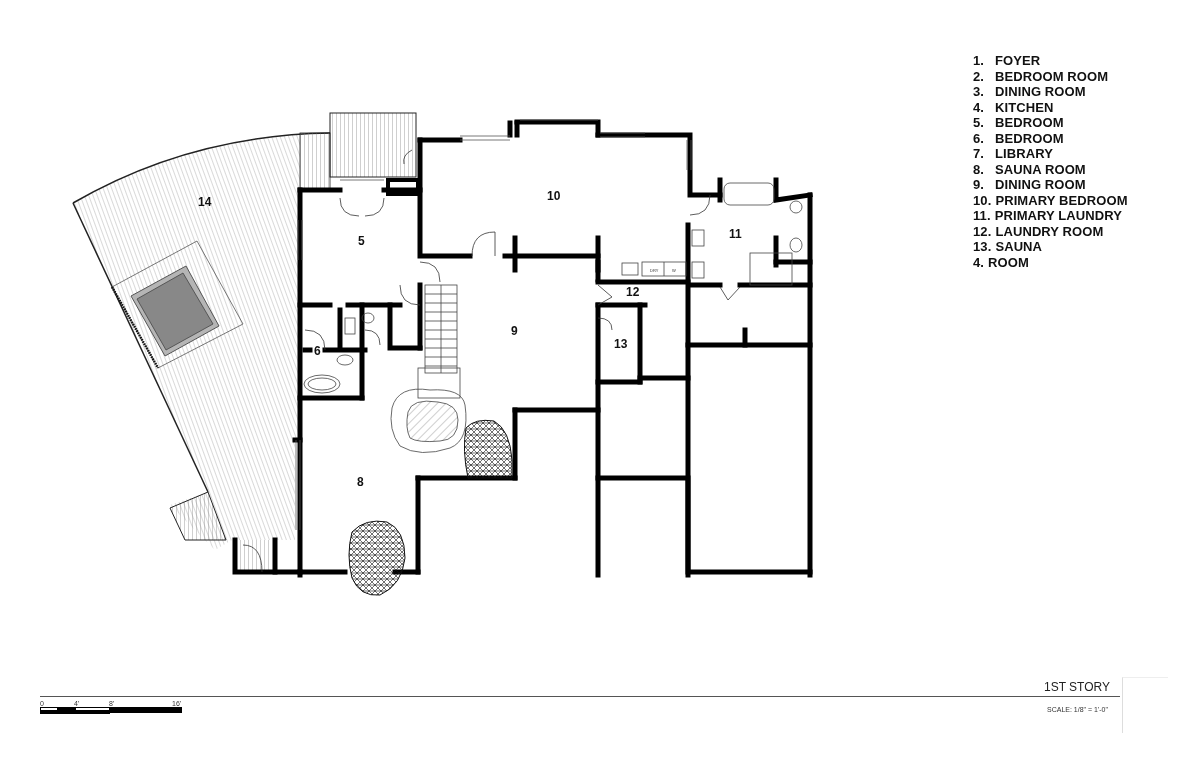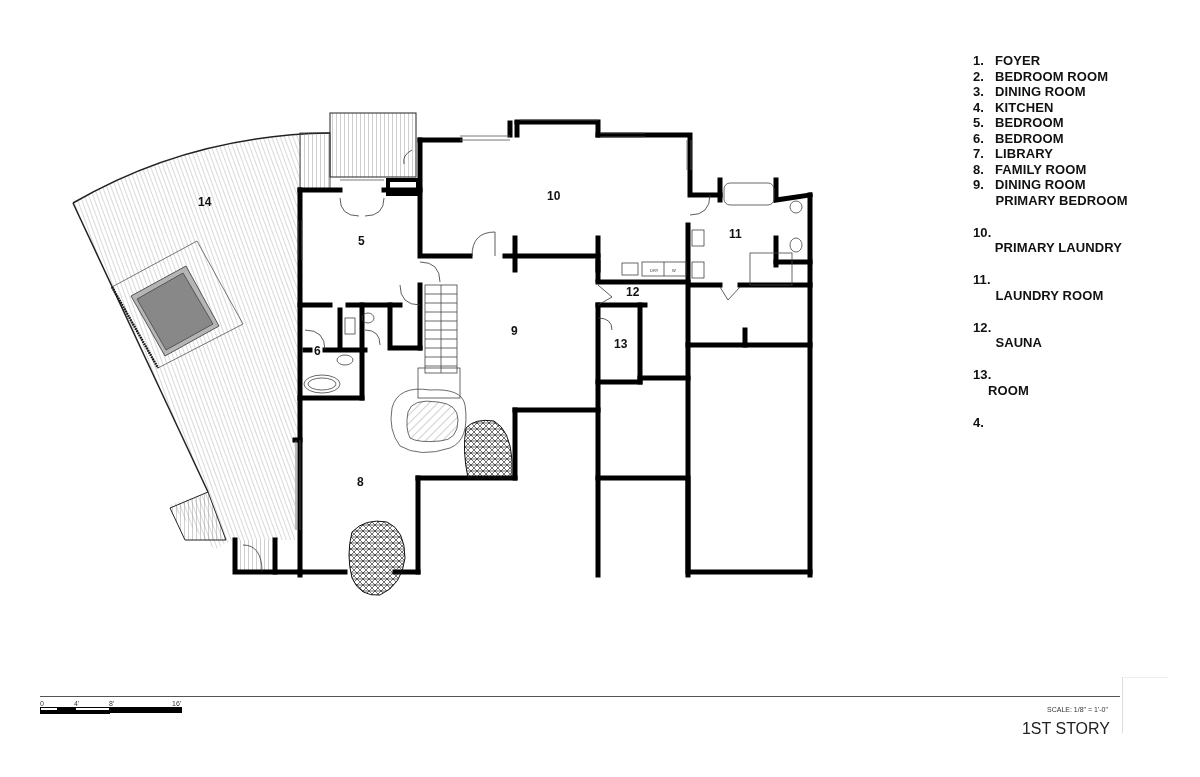--- a/index.html
+++ b/index.html
@@ -3,23 +3,23 @@
 <meta charset="utf-8">
 <style>
   html, body { margin: 0; padding: 0; background: #ffffff; }
   body { width: 1200px; height: 777px; position: relative; overflow: hidden;
          font-family: "Liberation Sans", "DejaVu Sans", sans-serif; color: #111; }
   .plan { position: absolute; left: 0; top: 0; width: 1200px; height: 777px; }
   .room-num { font-family: "Liberation Sans", sans-serif; font-weight: bold; font-size: 12px; fill: #111; }
   .legend { position: absolute; left: 973px; top: 53px; font-weight: bold; font-size: 13px; line-height: 15.5px; letter-spacing: 0.1px; }
   .legend-row { display: flex; white-space: nowrap; }
   .legend-num { display: inline-block; width: 22px; }
-  .legend-num.wide { width: auto; margin-right: 4px; margin-top: 32px; }
+  .legend-num.wide { width: auto; margin-right: 4px; }
   .title-block-line { position: absolute; left: 40px; top: 696px; width: 1080px; height: 1px; background: #555; }
-  .story-title { position: absolute; right: 90px; top: 720px; font-size: 16px; color: #222; }
+  .story-title { position: absolute; right: 90px; top: 680px; font-size: 12px; color: #222; }
   .scale-text { position: absolute; right: 92px; top: 706px; font-size: 7px; color: #333; }
   .scale-tick { position: absolute; top: 700px; font-size: 7px; color: #333; }
   .scalebar { position: absolute; left: 40px; top: 707px; height: 6px; }
   .sb-seg { position: absolute; top: 0; height: 4px; border: 1px solid #000; }
   .sb-fill { background: #000; }
   .tb-box { position: absolute; left: 1122px; top: 677px; width: 45px; height: 55px; border-left: 1px solid #ddd; border-top: 1px solid #eee; }
 </style>
 </head>
 <body>
 
@@ -209,21 +209,21 @@
   <div class="legend-row">
       <span class="legend-num">6.</span>
       <span>BEDROOM</span>
     </div>
   <div class="legend-row">
       <span class="legend-num">7.</span>
       <span>LIBRARY</span>
     </div>
   <div class="legend-row">
       <span class="legend-num">8.</span>
-      <span>FAMILY ROOM</span>
+      <span>SAUNA ROOM</span>
     </div>
   <div class="legend-row">
       <span class="legend-num">9.</span>
       <span>DINING ROOM</span>
     </div>
   <div class="legend-row">
       <span class="legend-num wide">10.</span>
       <span>PRIMARY BEDROOM</span>
     </div>
   <div class="legend-row">

